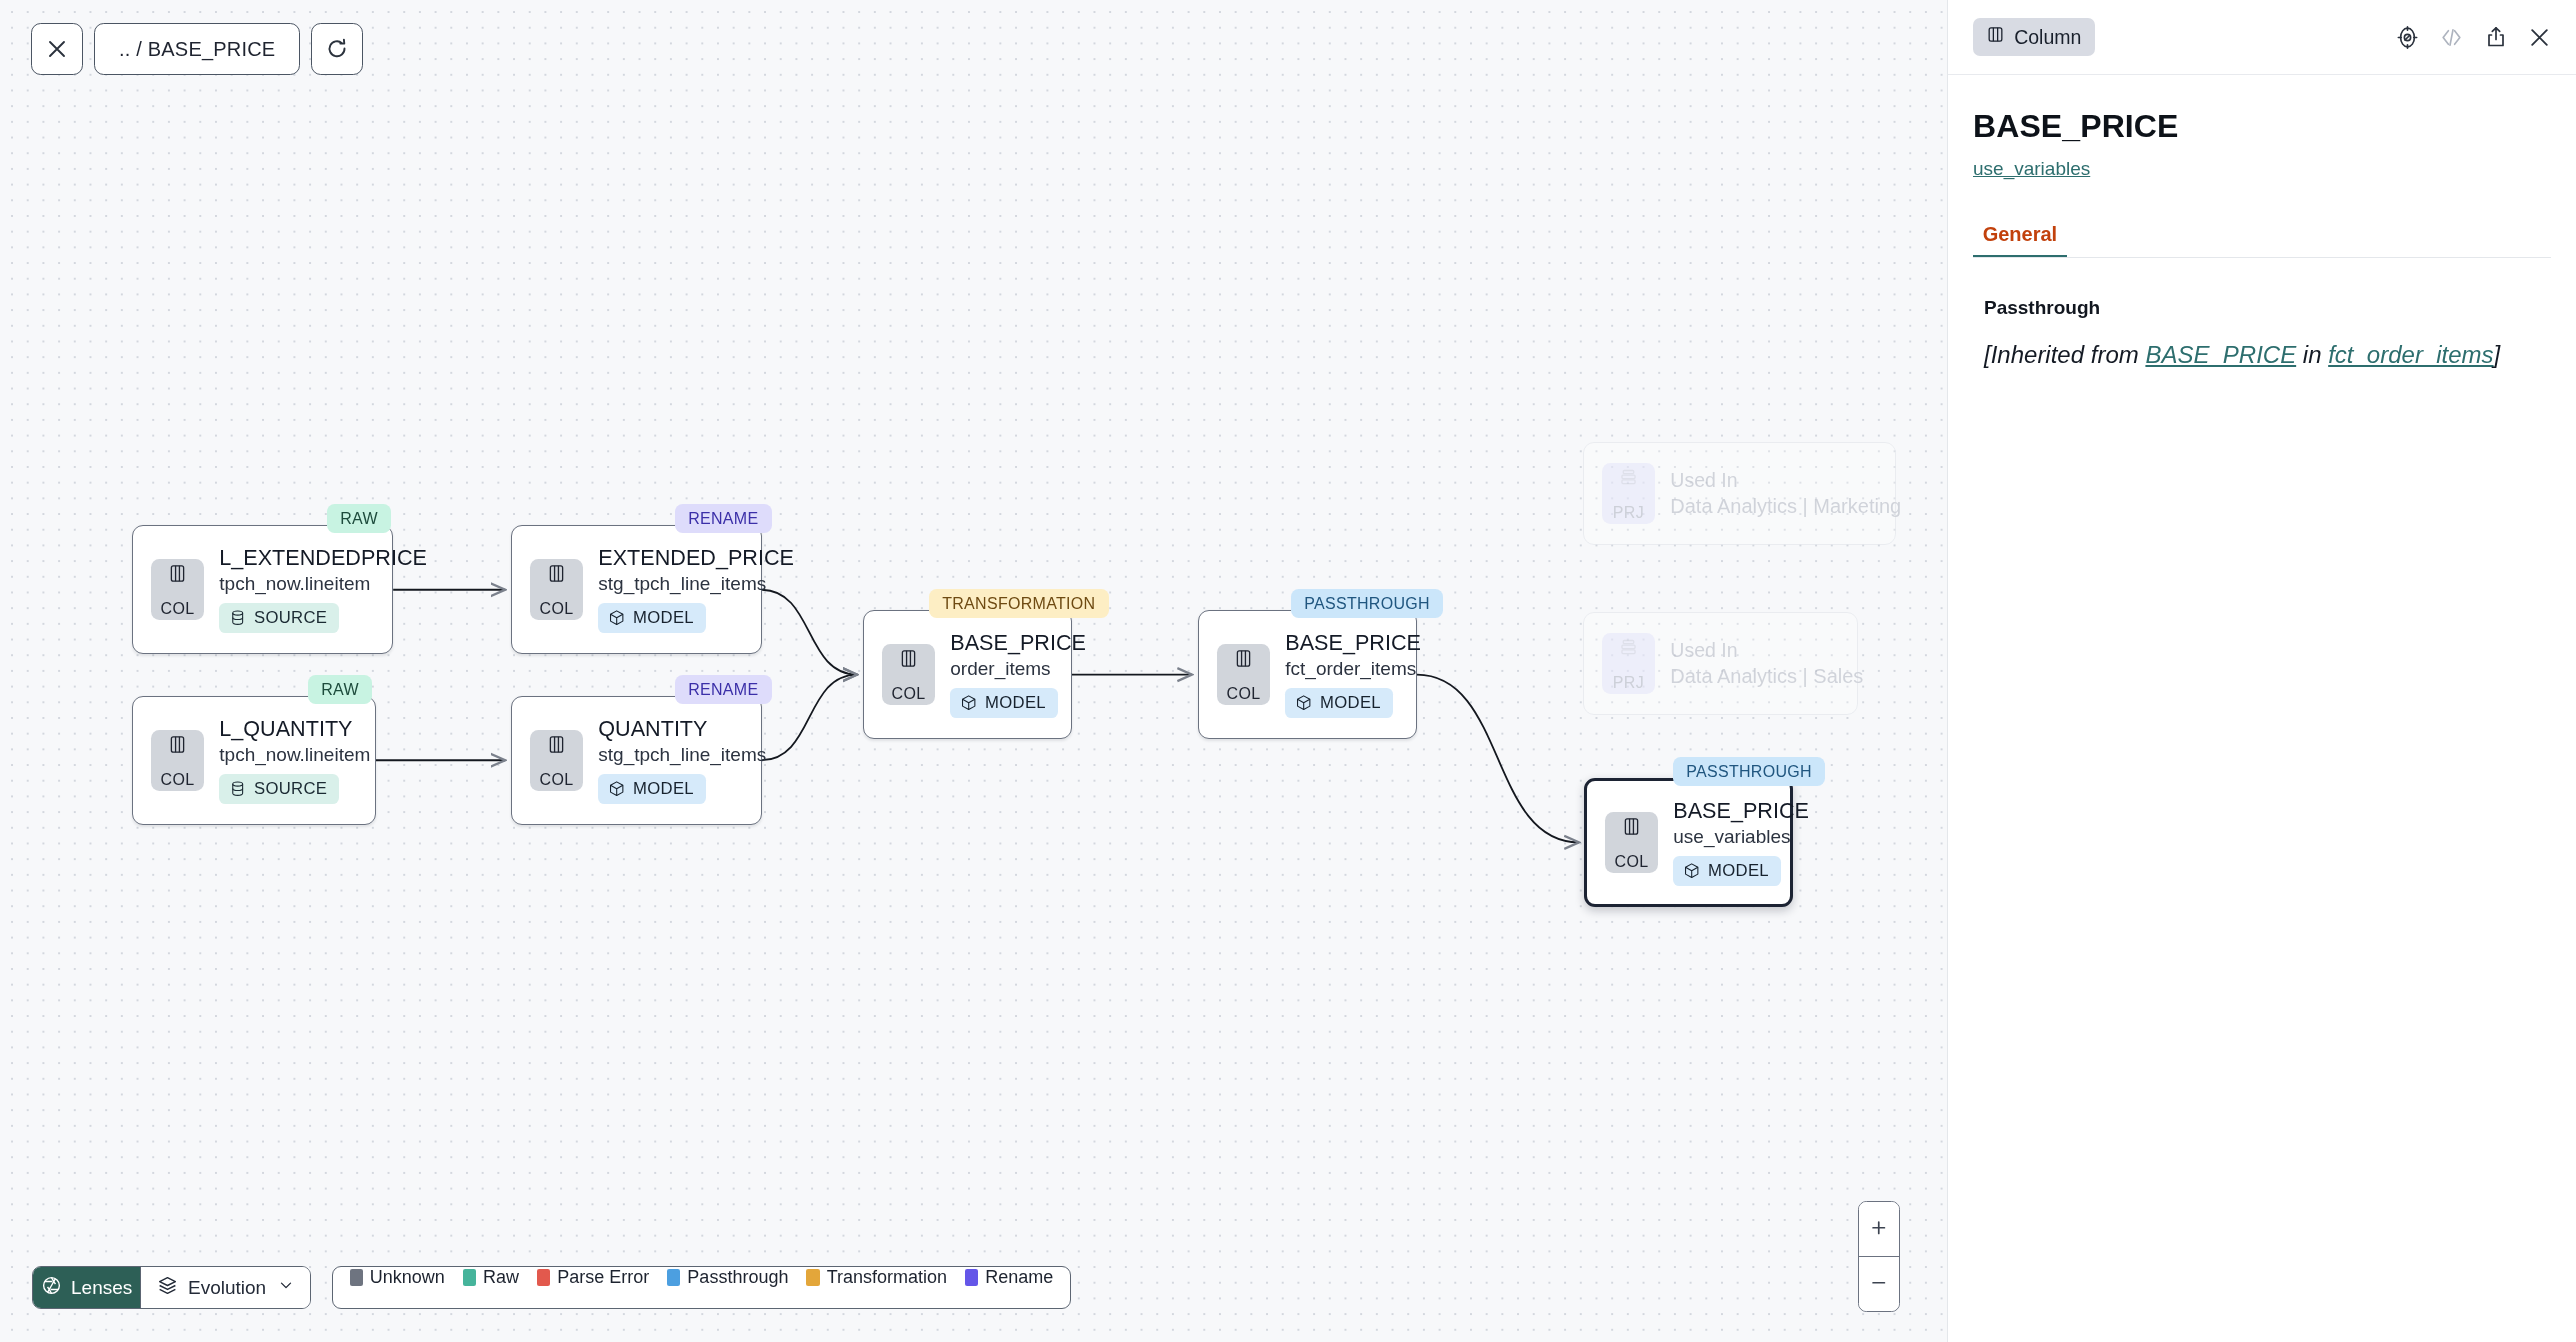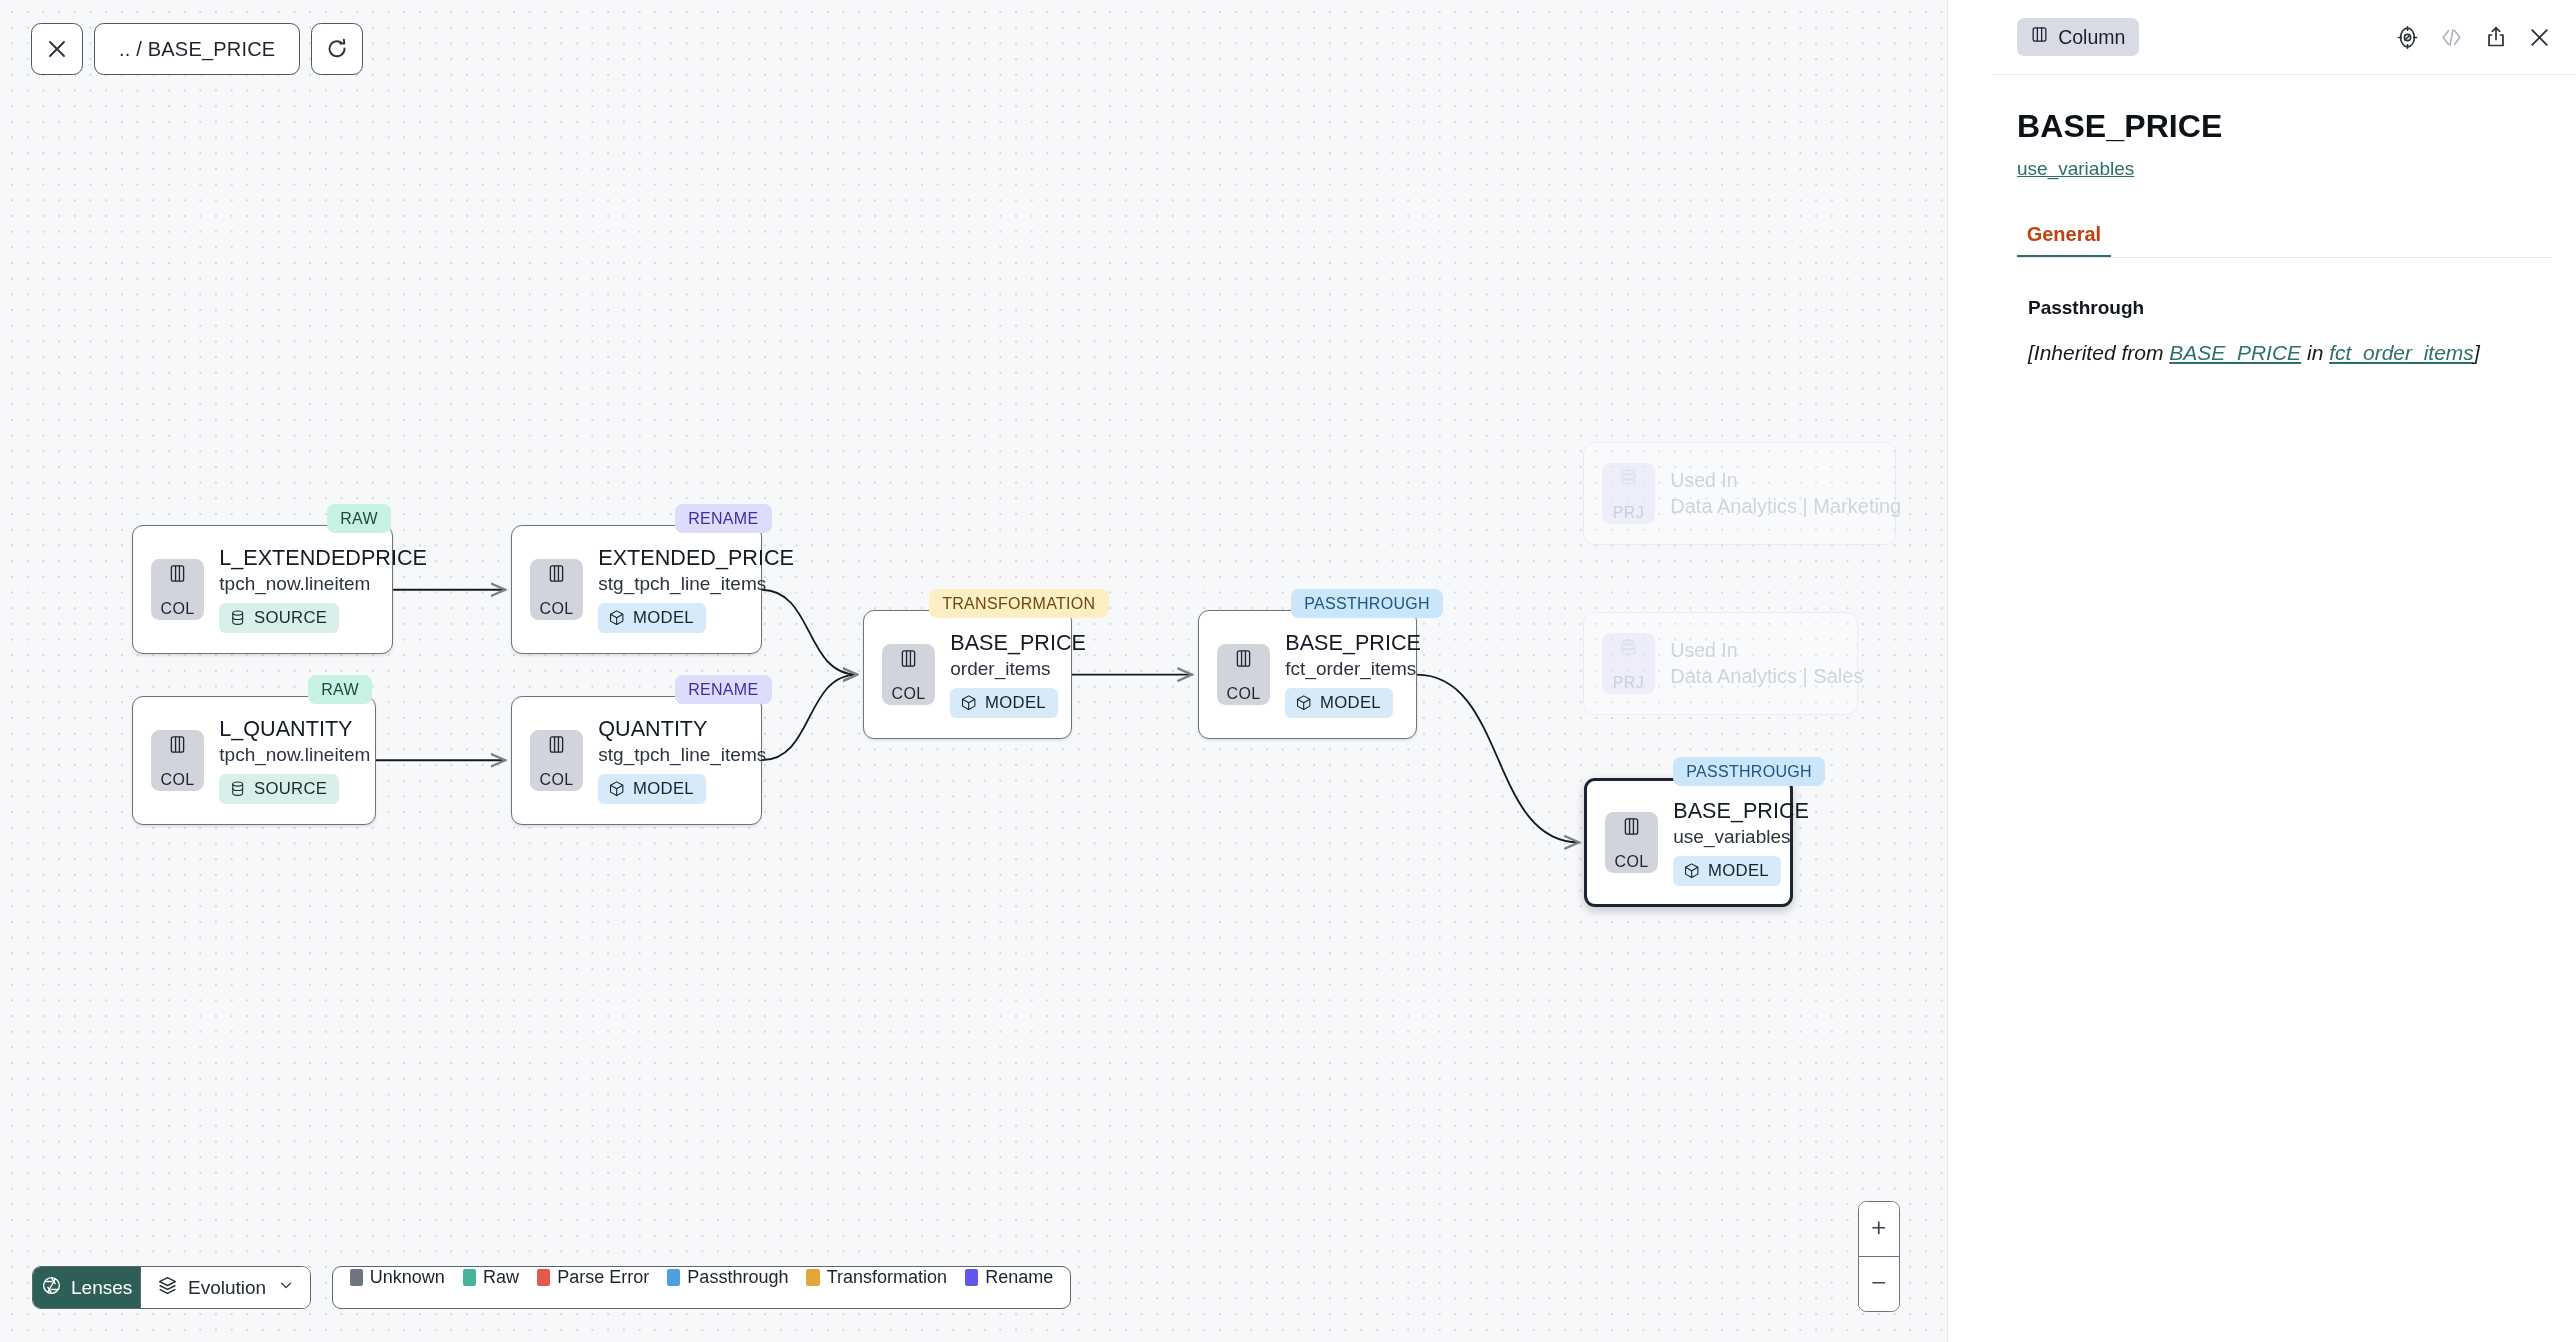--- a/index.html
+++ b/index.html
@@ -175,21 +175,21 @@
   }
   .legend-item { display: flex; align-items: center; gap: 7px; font-size: 18px; color: #1d232f; white-space: nowrap; }
   .sw { width: 13.2px; height: 17.4px; border-radius: 2.1px; flex: none; }
 
   
   .panel {
     position: absolute; right: 0; top: 0;
     width: 629px; height: 1343px;
     background: #ffffff;
     border-left: 0.7px solid #e4e7eb;
-    display: flex; flex-direction: column; padding-left: 44px;
+    display: flex; flex-direction: column;
   }
   .panel-head {
     height: 75px;
     display: flex; align-items: center;
     padding: 0 24px 0 25px;
     border-bottom: 0.7px solid #e8eaee;
     flex: none;
   }
   .chip {
     display: inline-flex; align-items: center; gap: 9px;
@@ -230,21 +230,21 @@
     margin: 39px 25px 0 36px;
     font-size: 19px; font-weight: bold; color: #11161f;
   }
   .desc-text {
     margin: 25px 25px 0 36px;
     font-size: 21.6px; font-style: italic; color: #141a24;
     line-height: 1.33; max-width: 564px;
   }
   .desc-meta {
     margin: 22px 25px 0 36px;
-    font-size: 21px; font-style: italic; color: #141a24;
+    font-size: 24px; font-style: italic; color: #141a24;
   }
   .desc-meta a { color: #2d6e6e; text-decoration: underline; cursor: pointer; font-style: italic; }
 </style>
 </head>
 <body>
 
 <div class="app">
 
   <div class="canvas">
 

